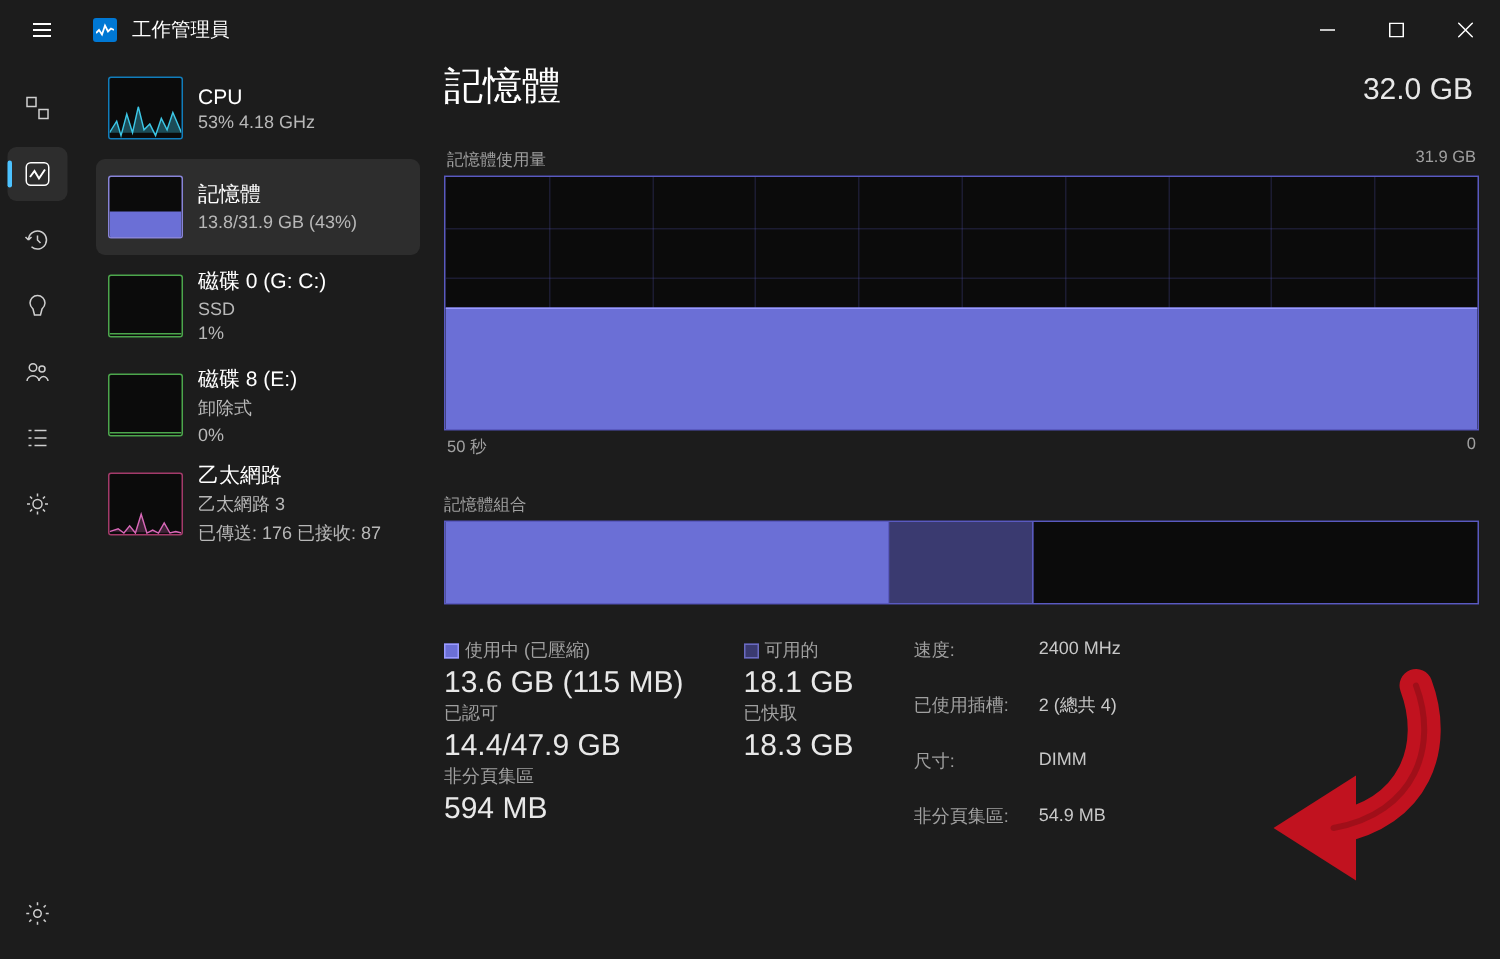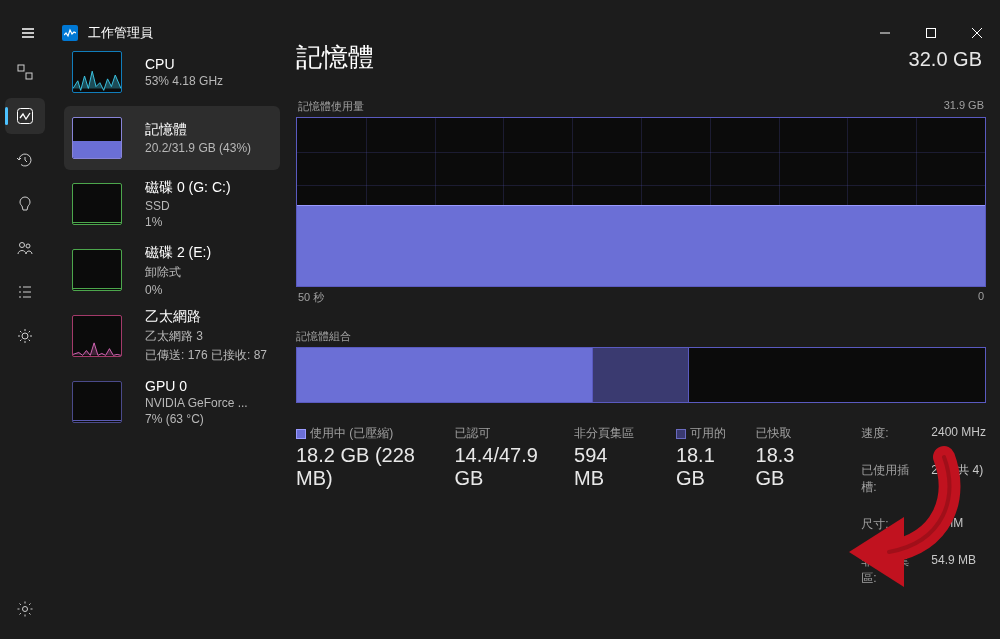--- a/index.html
+++ b/index.html
@@ -11,21 +11,20 @@
       font-size: 13px;
       overflow: hidden;
       position: relative;
     }
     
     .titlebar {
       height: 40px;
       display: flex; align-items: center;
       padding-left: 16px;
       background: #1c1c1c;
-      margin-top: 13px;
     }
     .titlebar .hamburger { width: 24px; height: 24px; display: flex; align-items: center; justify-content: center; margin-right: 22px; cursor: pointer; }
     .titlebar .app-icon { width: 16px; height: 16px; background: #0078d4; margin-right: 10px; border-radius: 2px; display:flex; align-items:center; justify-content:center; }
     .titlebar .app-icon svg { width:12px; height:12px; }
     .titlebar .title { font-size: 13px; color: #ffffff; }
     .window-controls { margin-left: auto; display: flex; }
     .window-controls .btn { width: 46px; height: 40px; display: flex; align-items:center; justify-content:center; cursor:pointer; }
     
     .navrail {
       position: absolute; left: 0; top: 40px; bottom: 0; width: 50px;
@@ -46,21 +45,21 @@
       height: 56px; display:flex; align-items:center; padding: 0 18px;
     }
     .page-header .page-title { font-size: 22px; font-weight: 400; }
     .page-header .spacer { flex: 1; }
     .page-header .run-new { display:flex; align-items:center; gap:8px; padding:6px 10px; border-radius:4px; cursor:pointer; font-size:13px; color:#fff; }
     .page-header .more { width:36px; height:32px; display:flex; align-items:center; justify-content:center; cursor:pointer; margin-left:6px; border-radius:4px; }
     
     .content { flex:1; display:flex; padding: 0 14px 14px 14px; gap: 10px; overflow:hidden;}
     
     .perf-list { width: 216px; display:flex; flex-direction:column; gap:2px; }
-    .perf-item { display:flex; gap:23px; padding:8px 8px; border-radius:6px; cursor:pointer; align-items:center; height:64px; }
+    .perf-item { display:flex; gap:10px; padding:8px 8px; border-radius:6px; cursor:pointer; align-items:center; height:64px; }
     .perf-item.selected { background:#2d2d2d; }
     .perf-item .thumb { width:50px; height:42px; border:1px solid #117dbb; border-radius:2px; position:relative; overflow:hidden; background:#0b0b0b; flex-shrink:0; }
     .perf-item .thumb.memory { border-color:#8884d8; }
     .perf-item .thumb.disk { border-color:#4ca64c; }
     .perf-item .thumb.disk2 { border-color:#4ca64c; }
     .perf-item .thumb.eth { border-color:#a33a6a; }
     .perf-item .thumb.gpu { border-color:#4a4a8a; }
     .thumb.cpu .poly { position:absolute; inset:0; }
     .thumb.memory .fill { position:absolute; left:0; right:0; bottom:0; height:43%; background:#6b6fd6; }
     .thumb.disk .baseline, .thumb.disk2 .baseline { position:absolute; left:0; right:0; bottom:1px; height:1px; background:#4ca64c; }
@@ -82,21 +81,21 @@
     .usage-chart .area { position:absolute; left:0; right:0; bottom:0; height:48%; background:#6b6fd6; border-top:1px solid #9a9aff;}
     .x-axis { display:flex; justify-content:space-between; font-size:11px; color:#a0a0a0; margin-top:3px; padding:0 2px;}
     .comp-label { font-size:11px; color:#a0a0a0; margin-top:24px; }
     .comp-chart { height:56px; border:1px solid #5a5ac0; margin-top:3px; display:flex; background:#0b0b0b;}
     .comp-chart .seg { height:100%; border-right:1px solid #5a5ac0;}
     .comp-chart .seg.used { background:#6b6fd6; width:43%; }
     .comp-chart .seg.standby { background:#3a3a70; width:14%; }
     .comp-chart .seg.free { flex:1; border-right:none;}
     
     .stats { display:flex; margin-top:22px; gap:40px; }
-    .stats-col { display:flex; flex-direction:row; gap:14px; }
+    .stats-col { display:flex; flex-direction:column; }
     .stat .label { font-size:12px; color:#a0a0a0; margin-bottom:2px;}
     .stat .label .bar { display:inline-block; width:10px; height:10px; background:#6b6fd6; border:1px solid #9a9aff; margin-right:4px; vertical-align:middle;}
     .stat .value { font-size:20px; color:#e8e8e8; }
     .kv-grid { display:grid; grid-template-columns: auto auto; column-gap:18px; row-gap:6px; font-size:12px; color:#c8c8c8; align-content:start;gap:20px;}
     .kv-grid .k { color:#a0a0a0; }
     
     .red-arrow { position:absolute; right:36px; top:442px; width:170px; height:170px; pointer-events:none;}
   </style>
 </head>
 <body>
@@ -197,63 +196,53 @@
           <div class="name">CPU</div>
           <div class="sub">53% 4.18 GHz</div>
         </div>
       </div>
       <div class="perf-item selected">
         <div class="thumb memory">
             <div class="fill"></div>
           </div>
         <div class="labels">
           <div class="name">記憶體</div>
-          <div class="sub">20.2/31.9 GB (43%)</div>
+          <div class="sub">13.8/31.9 GB (43%)</div>
         </div>
       </div>
       <div class="perf-item">
         <div class="thumb disk">
             <div class="baseline"></div>
           </div>
         <div class="labels">
           <div class="name">磁碟 0 (G: C:)</div>
           <div class="sub">SSD</div>
           <div class="sub2">1%</div>
         </div>
       </div>
       <div class="perf-item">
         <div class="thumb disk2">
             <div class="baseline"></div>
           </div>
         <div class="labels">
-          <div class="name">磁碟 2 (E:)</div>
+          <div class="name">磁碟 8 (E:)</div>
           <div class="sub">卸除式</div>
           <div class="sub2">0%</div>
         </div>
       </div>
       <div class="perf-item">
         <div class="thumb eth">
           <svg class="poly" viewBox="0 0 50 42" preserveAspectRatio="none">
               <polyline points="0,40 6,38 10,41 14,36 18,41 22,28 26,41 30,39 34,41 38,34 42,41 46,40 50,41" stroke="#d868b8" fill="rgba(216,104,184,0.25)" stroke-width="1"></polyline>
             </svg>
         </div>
         <div class="labels">
           <div class="name">乙太網路</div>
           <div class="sub">乙太網路 3</div>
           <div class="sub2">已傳送: 176 已接收: 87</div>
-        </div>
-      </div>
-      <div class="perf-item">
-        <div class="thumb gpu">
-            <div class="baseline"></div>
-          </div>
-        <div class="labels">
-          <div class="name">GPU 0</div>
-          <div class="sub">NVIDIA GeForce ...</div>
-          <div class="sub2">7% (63 °C)</div>
         </div>
       </div>
     </div>
 
     <div class="detail">
       <div class="detail-header">
         <div class="h-title">記憶體</div>
         <div class="h-total">32.0 GB</div>
       </div>
       <div class="chart-label-row">
@@ -284,21 +273,21 @@
       <div class="comp-chart">
         <div class="seg used"></div>
         <div class="seg standby"></div>
         <div class="seg free"></div>
       </div>
 
       <div class="stats">
         <div class="stats-col">
           <div class="stat">
             <div class="label"><span class="bar"></span><span>使用中 (已壓縮)</span></div>
-            <div class="value">18.2 GB (228 MB)</div>
+            <div class="value">13.6 GB (115 MB)</div>
           </div>
           <div class="stat">
             <div class="label">已認可</div>
             <div class="value">14.4/47.9 GB</div>
           </div>
           <div style="display:flex; gap:24px;">
             <div class="stat">
               <div class="label">非分頁集區</div>
               <div class="value">594 MB</div>
             </div>

